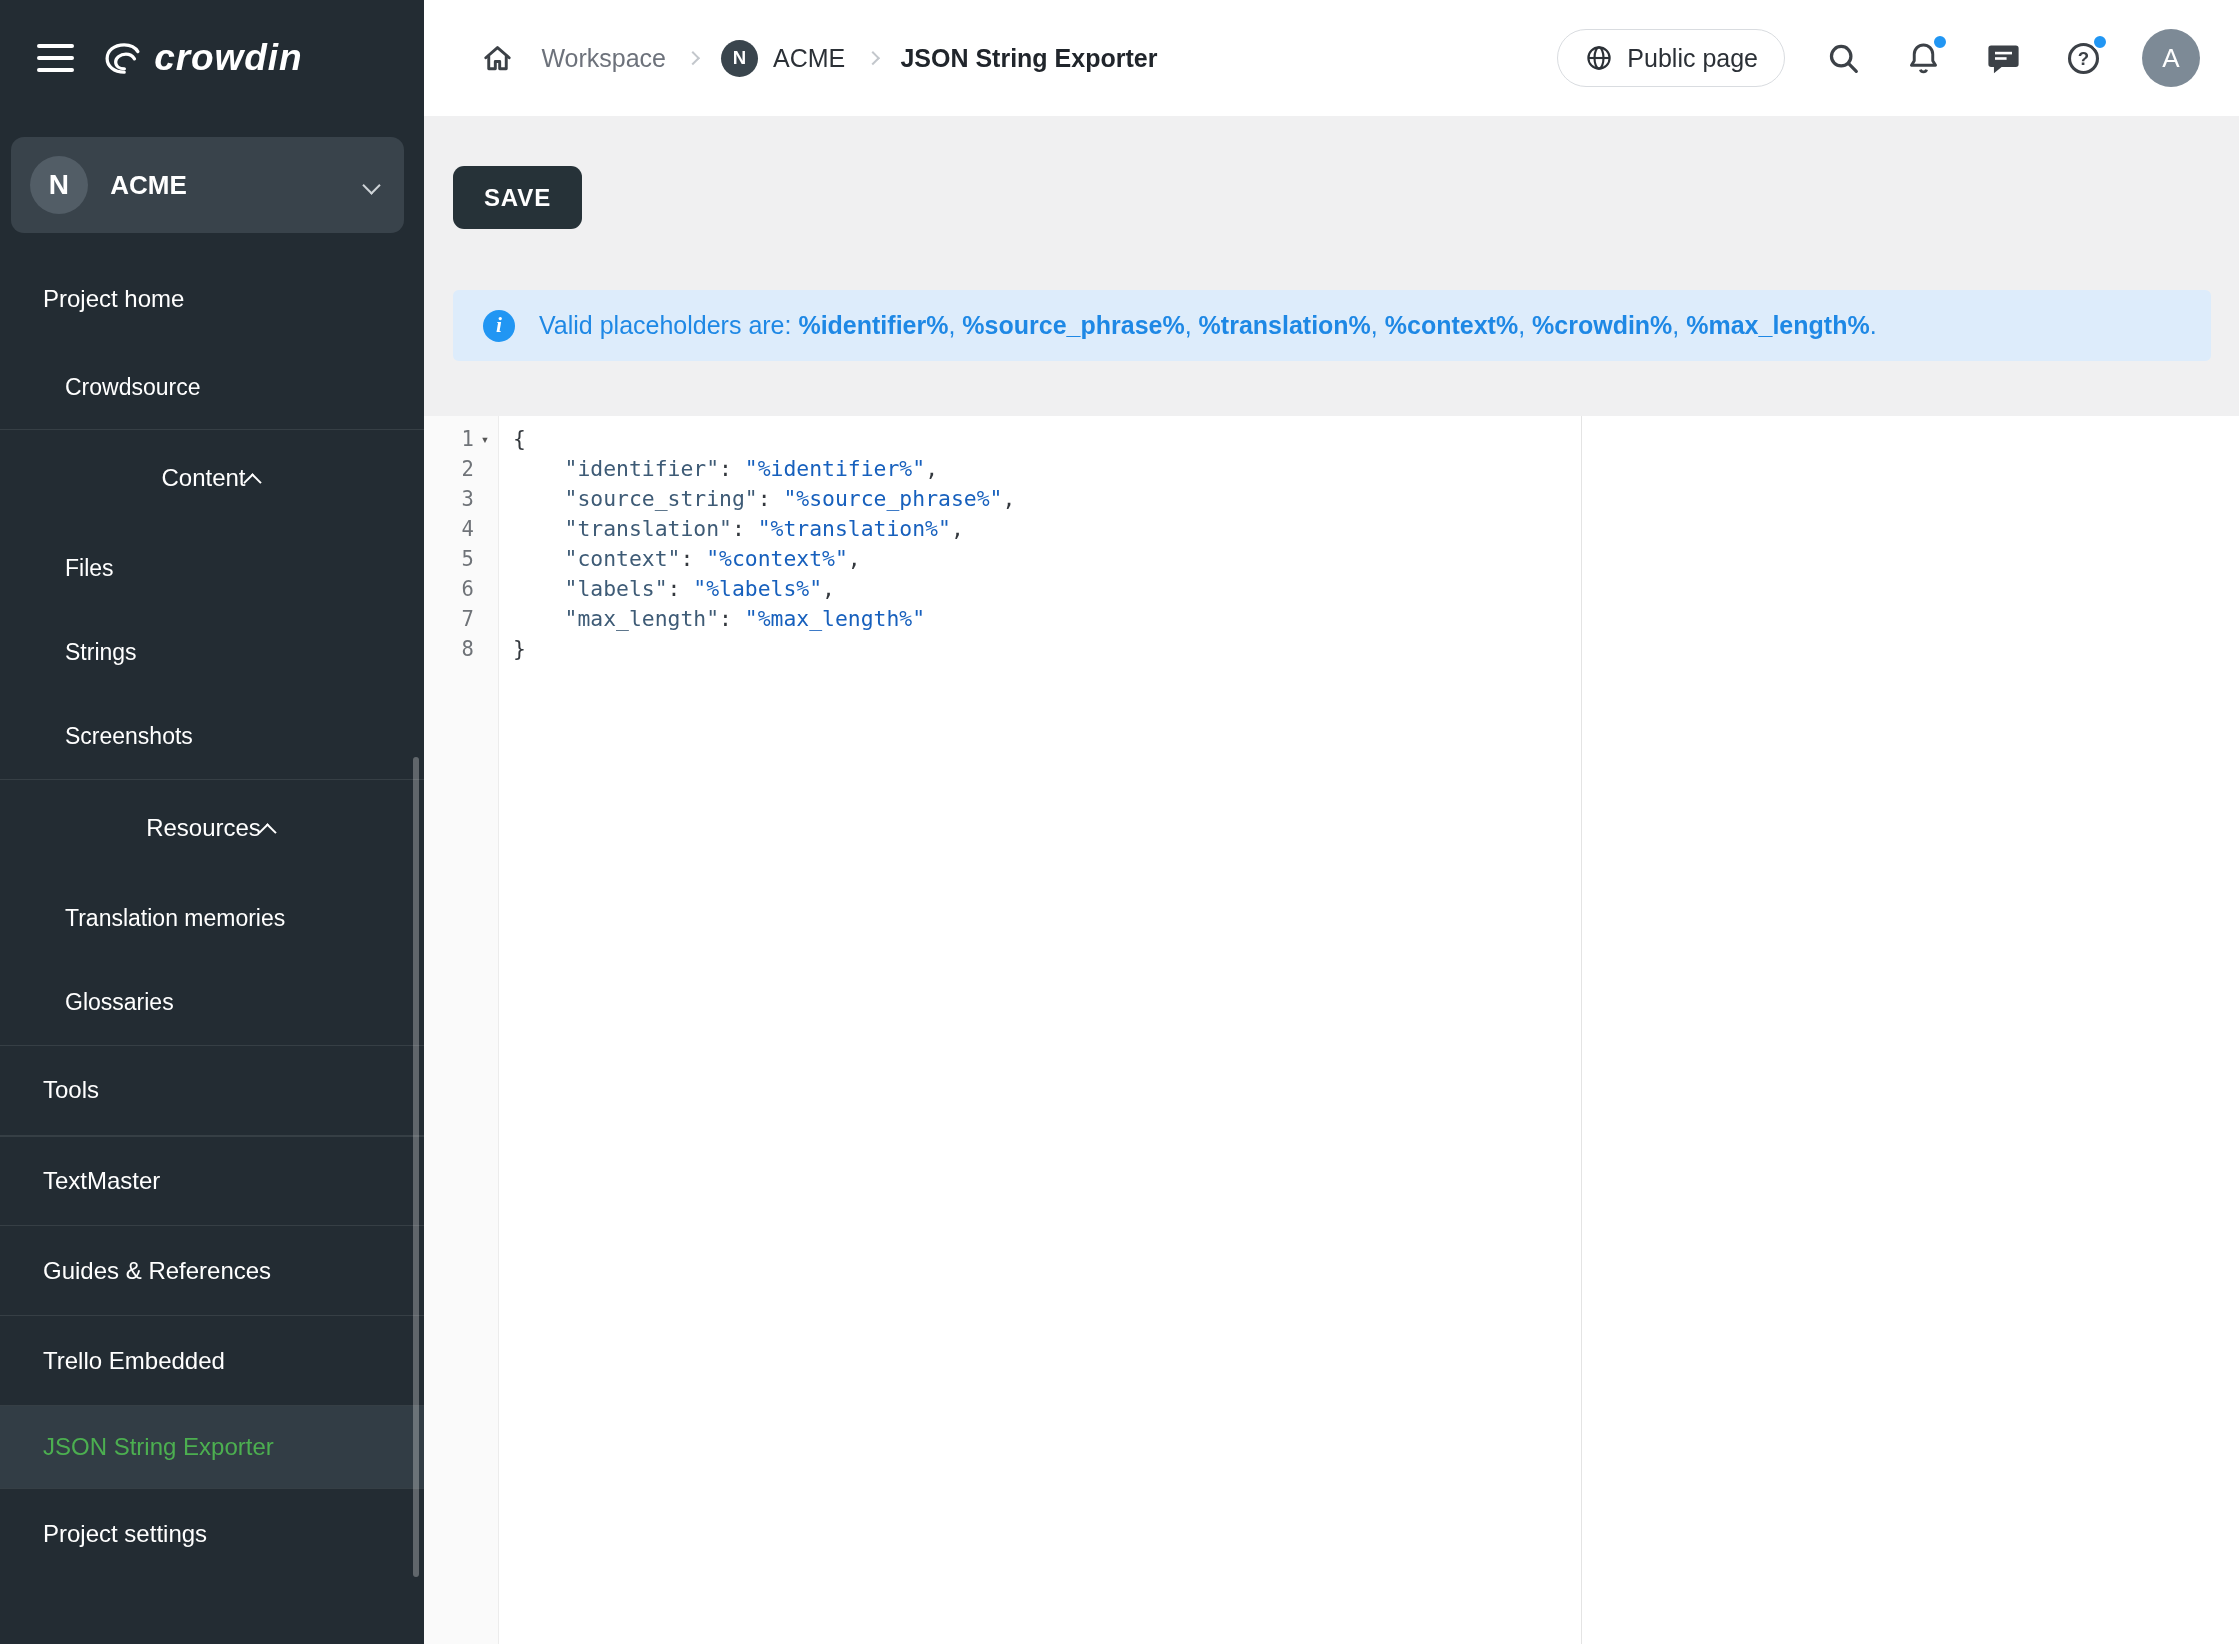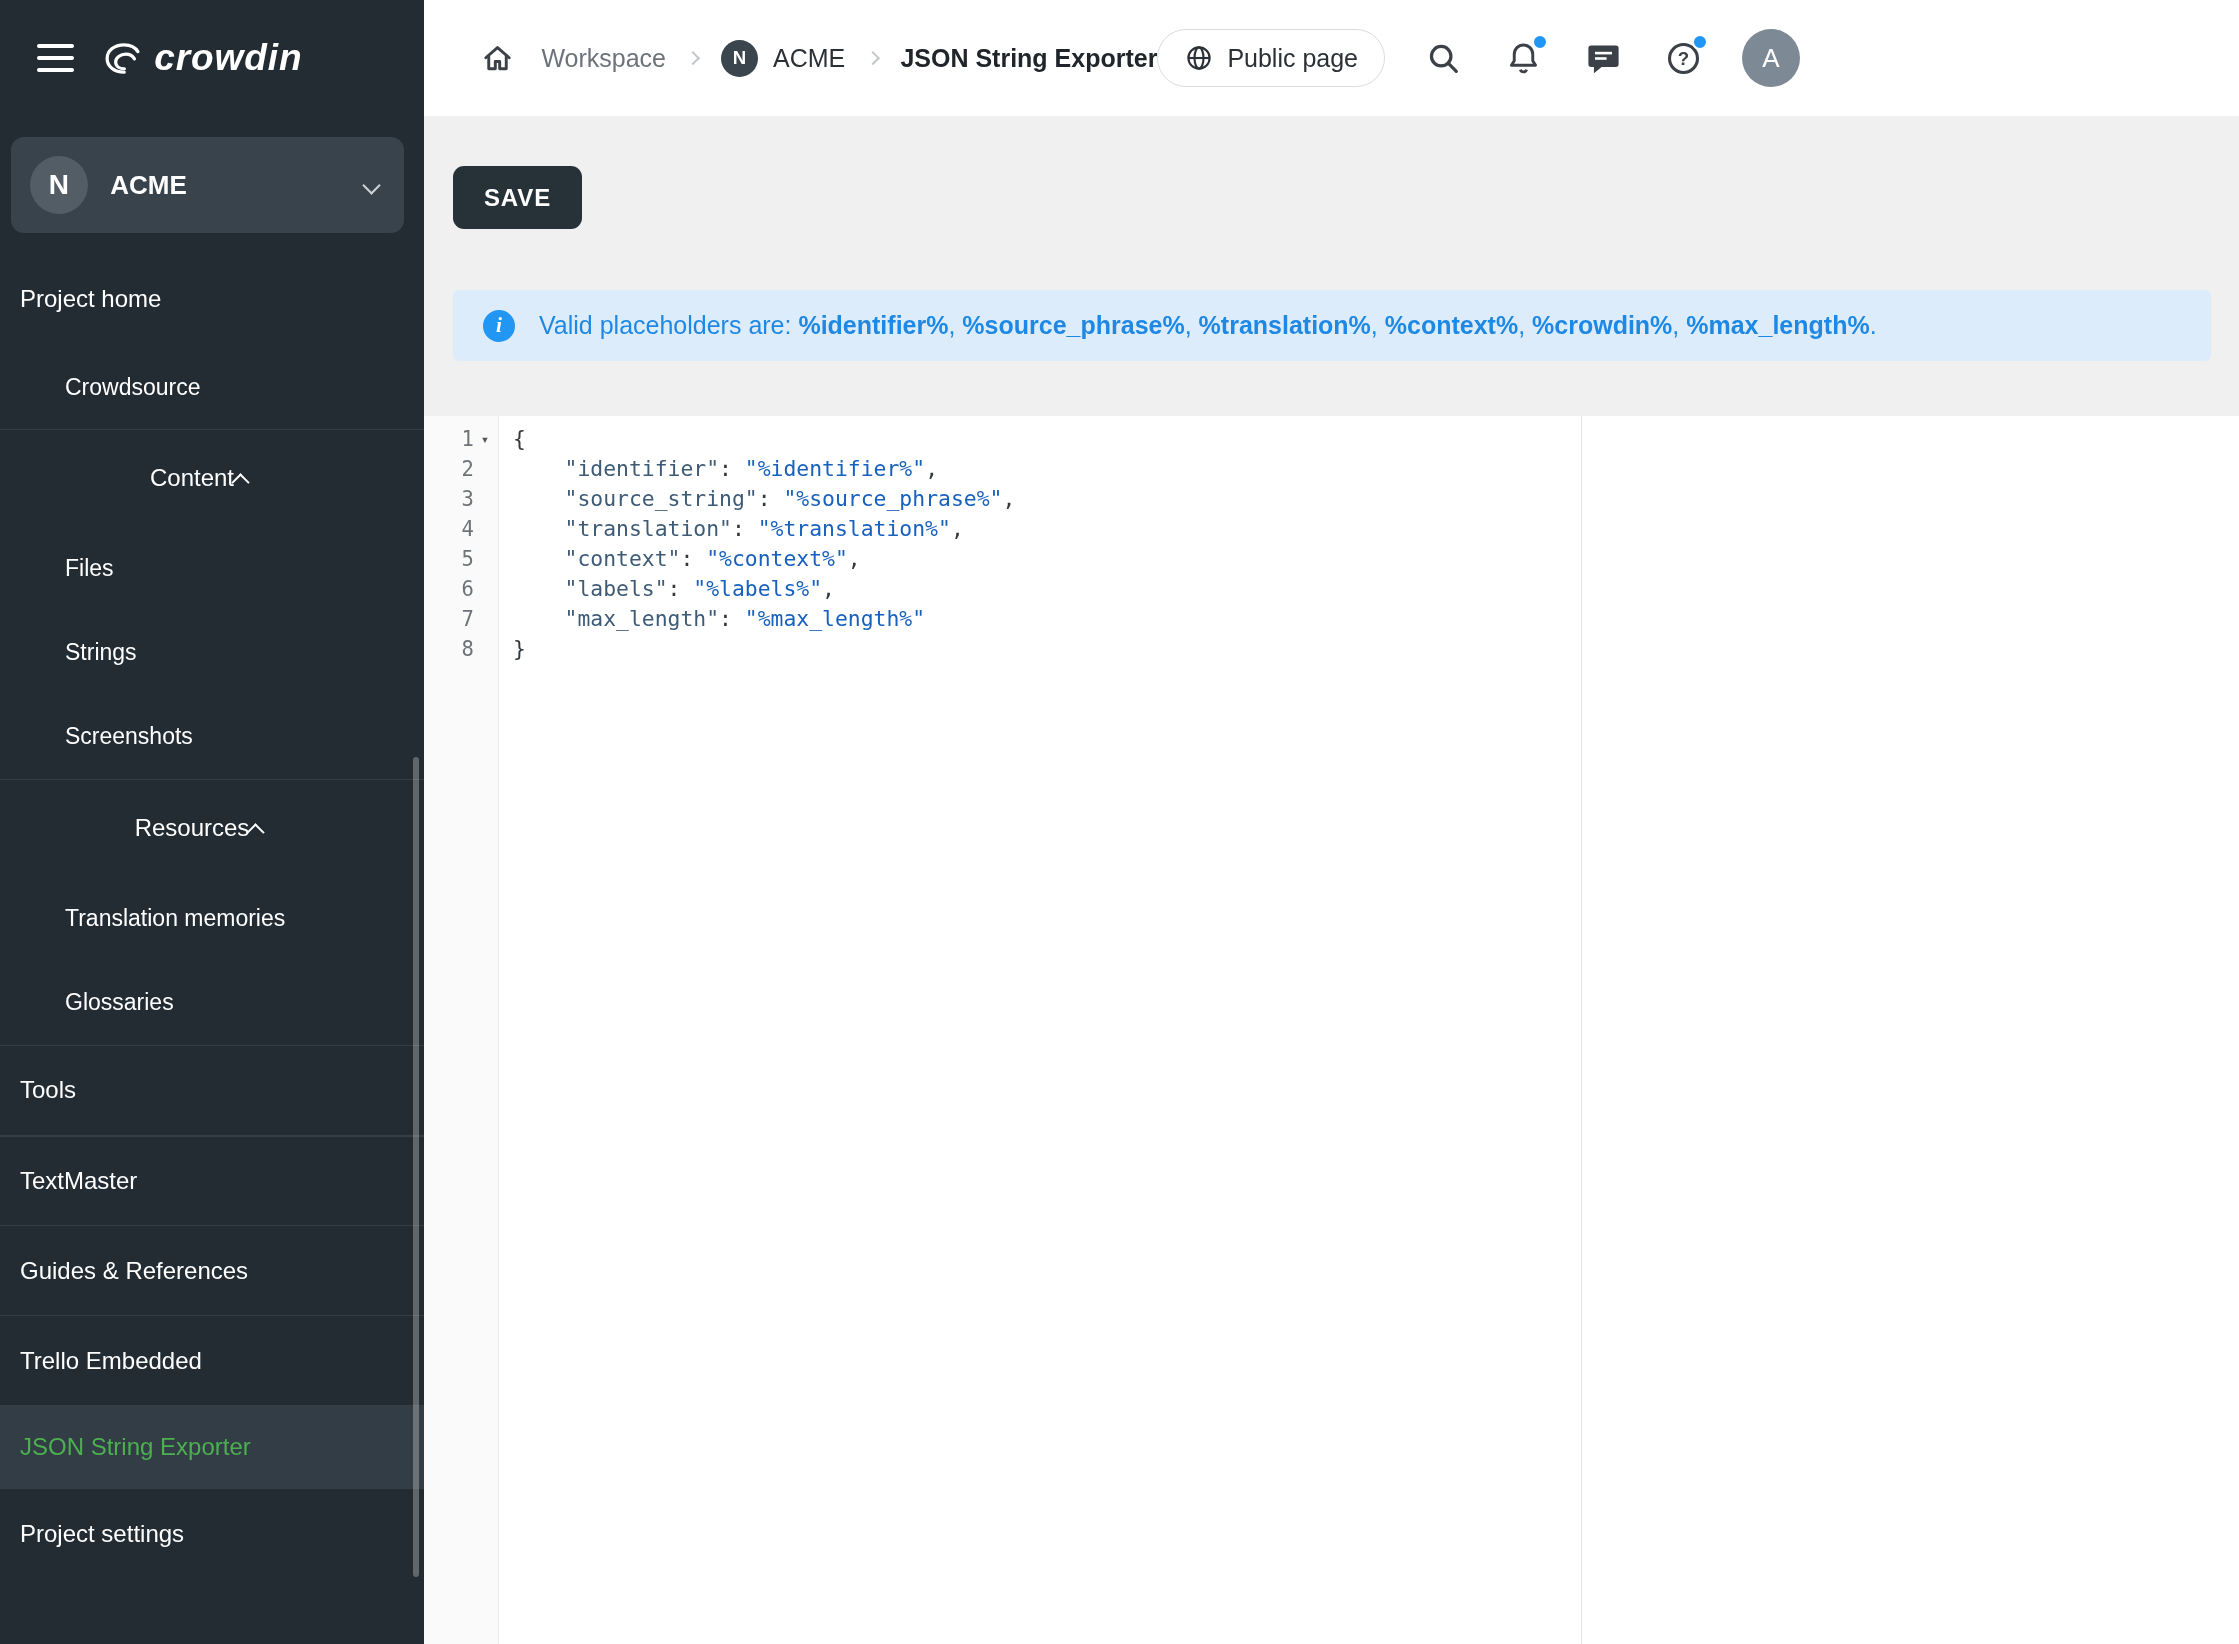--- a/index.html
+++ b/index.html
@@ -13,32 +13,32 @@
 .logo{display:flex;align-items:center;gap:9.3px}
 .logo-text{font-size:37px;font-weight:700;font-style:italic;letter-spacing:0.9px}
 .org-select{position:absolute;left:11.2px;right:20.5px;top:137px;height:96px;background:#39434b;border-radius:13px;display:flex;align-items:center;padding:0 26px 0 18.6px;cursor:pointer}
 .org-avatar{width:58px;height:58px;border-radius:50%;background:#525d66;color:#fff;display:flex;align-items:center;justify-content:center;font-size:28px;font-weight:700;flex:none}
 .org-name{margin-left:22.4px;font-size:26px;font-weight:700;flex:1}
 .chev{display:inline-block;width:13px;height:13px;border-right:2.8px solid currentColor;border-bottom:2.8px solid currentColor}
 .chev.down{transform:rotate(45deg)}
 .chev.up{transform:rotate(-135deg) translate(-2.8px,-2.8px)}
 .chev.small{width:10.3px;height:10.3px;border-width:2.3px}
 .nav{position:absolute;top:252px;left:0;right:0}
-.nav-item{display:flex;align-items:center;padding:0 47px 0 20px;font-size:24px;color:#fff;cursor:pointer}
+.nav-item{display:flex;align-items:center;padding:0 47px 0 43px;font-size:24px;color:#fff;cursor:pointer}
 .nav-item.top{height:89px}
 .nav-item:first-child{height:93px}
 .nav-item.sub{height:84px;padding-left:65px;font-size:23px}
 .nav-item.section{height:97px;justify-content:center}
 .nav-item.active{height:82px;background:#323d45;color:var(--accent-green,#4caf50)}
 .nav-divider{height:0.9px;background:rgba(255,255,255,.09)}
 .sb-scrollbar{position:absolute;right:4.7px;top:757px;width:6.5px;height:820px;border-radius:3.7px;background:rgba(255,255,255,.28)}
 
 
 .main{position:absolute;left:424px;top:0;right:0;bottom:0}
-.topbar{position:absolute;top:0;left:0;right:0;height:116px;background:#fff;display:flex;align-items:center;justify-content:flex-start;padding:0 39px 0 52px}
+.topbar{position:absolute;top:0;left:0;right:0;height:116px;background:#fff;display:flex;align-items:center;justify-content:space-between;padding:0 39px 0 52px}
 .crumbs{display:flex;align-items:center;gap:22.4px;color:#3c4147}
 .crumb-ws{font-size:25px;color:#6d727b;cursor:pointer}
 .crumb-sep{color:#c3c7cc}
 .crumb-proj{display:flex;align-items:center;gap:15px;cursor:pointer}
 .proj-badge{width:37px;height:37px;border-radius:50%;background:#3a454d;color:#fff;font-size:18.6px;font-weight:700;display:flex;align-items:center;justify-content:center}
 .crumb-proj-name{font-size:25px;color:#2b3036}
 .crumb-page{font-size:25px;color:#20252b;font-weight:600}
 .topbar-right{display:flex;align-items:center;gap:37px}
 .pill{display:flex;align-items:center;gap:13px;border:1.9px solid #d9dce0;border-radius:37px;height:58px;padding:0 26px;font-size:25px;color:#2b3036;background:#fff;cursor:pointer}
 .iconbtn{position:relative;width:43px;height:43px;display:flex;align-items:center;justify-content:center;color:#3c4147;cursor:pointer}

